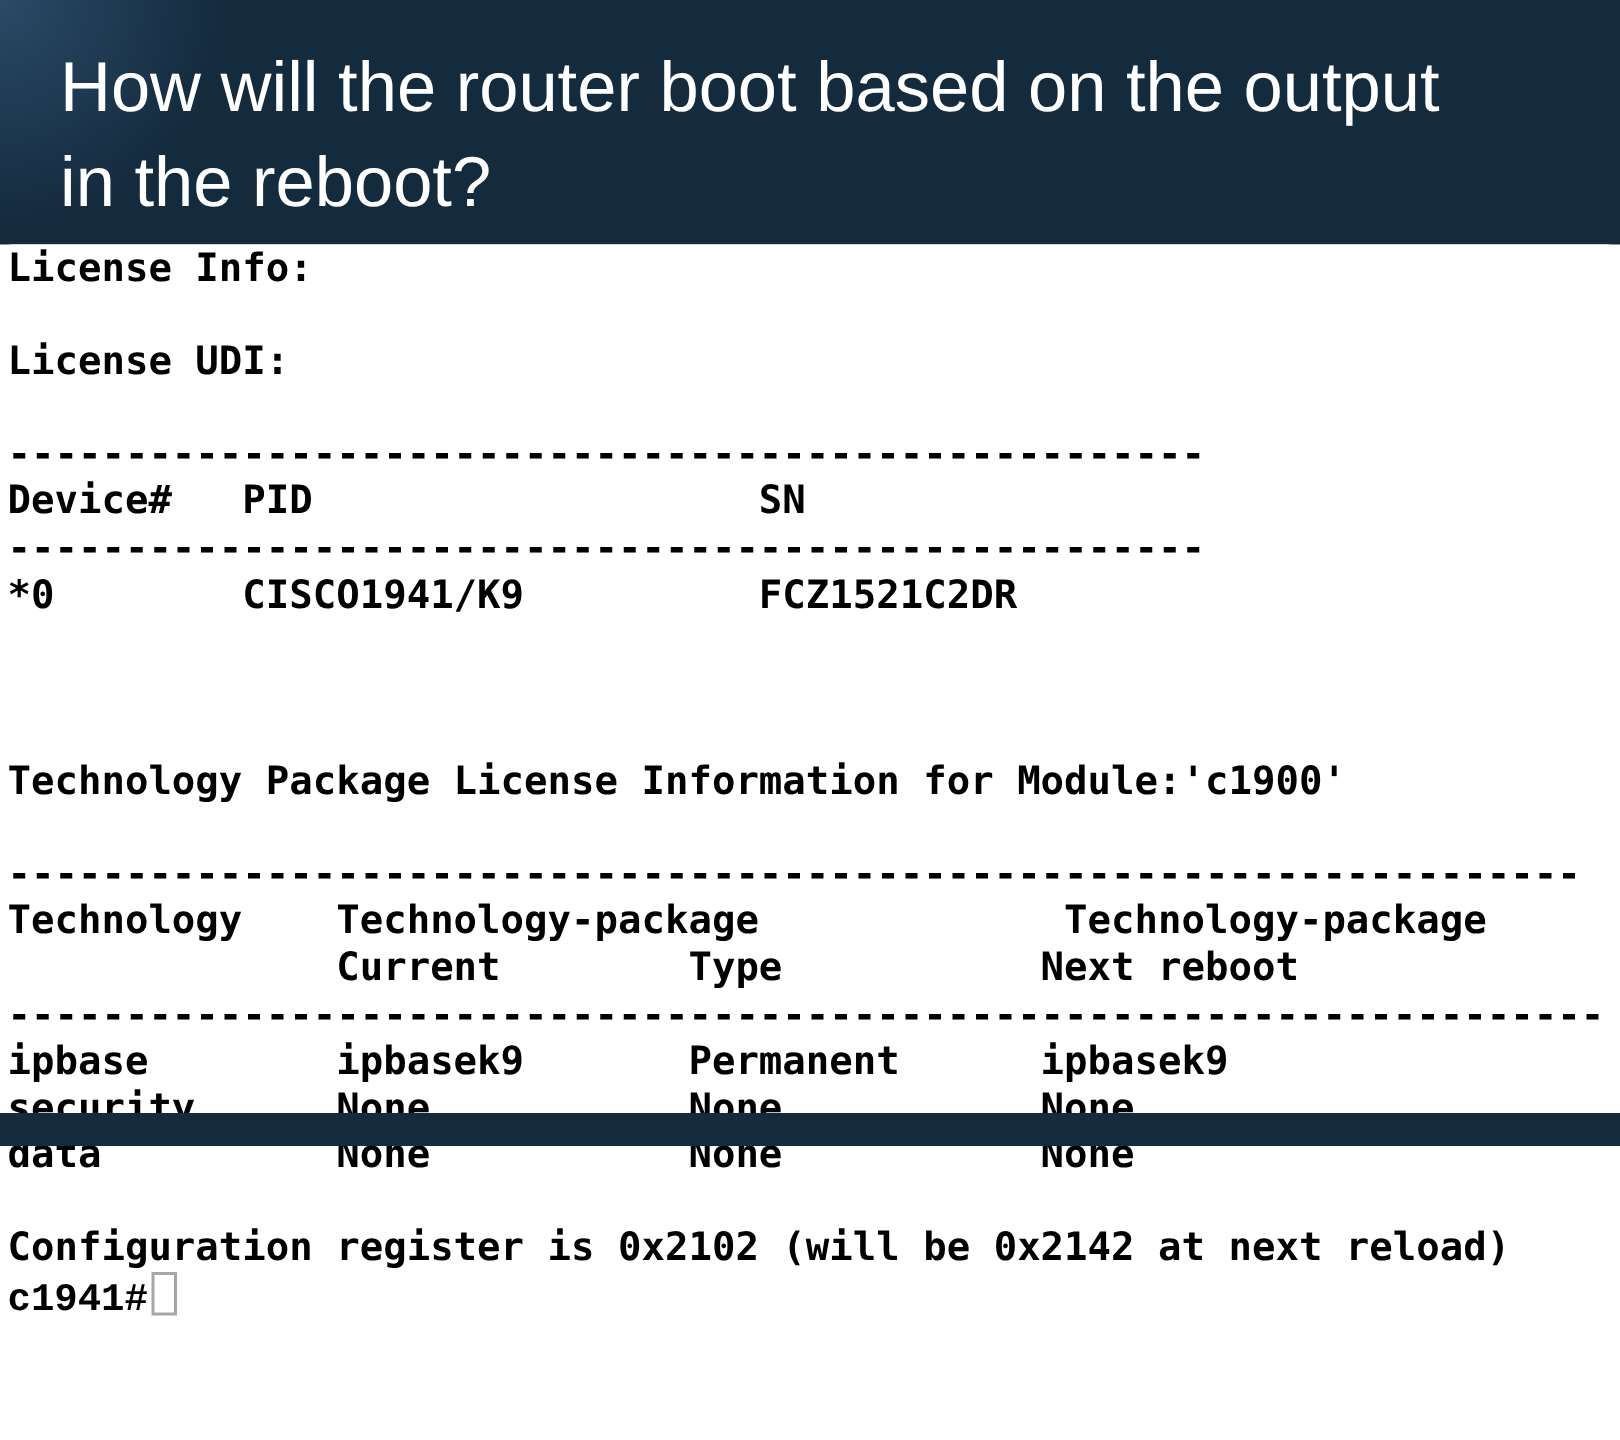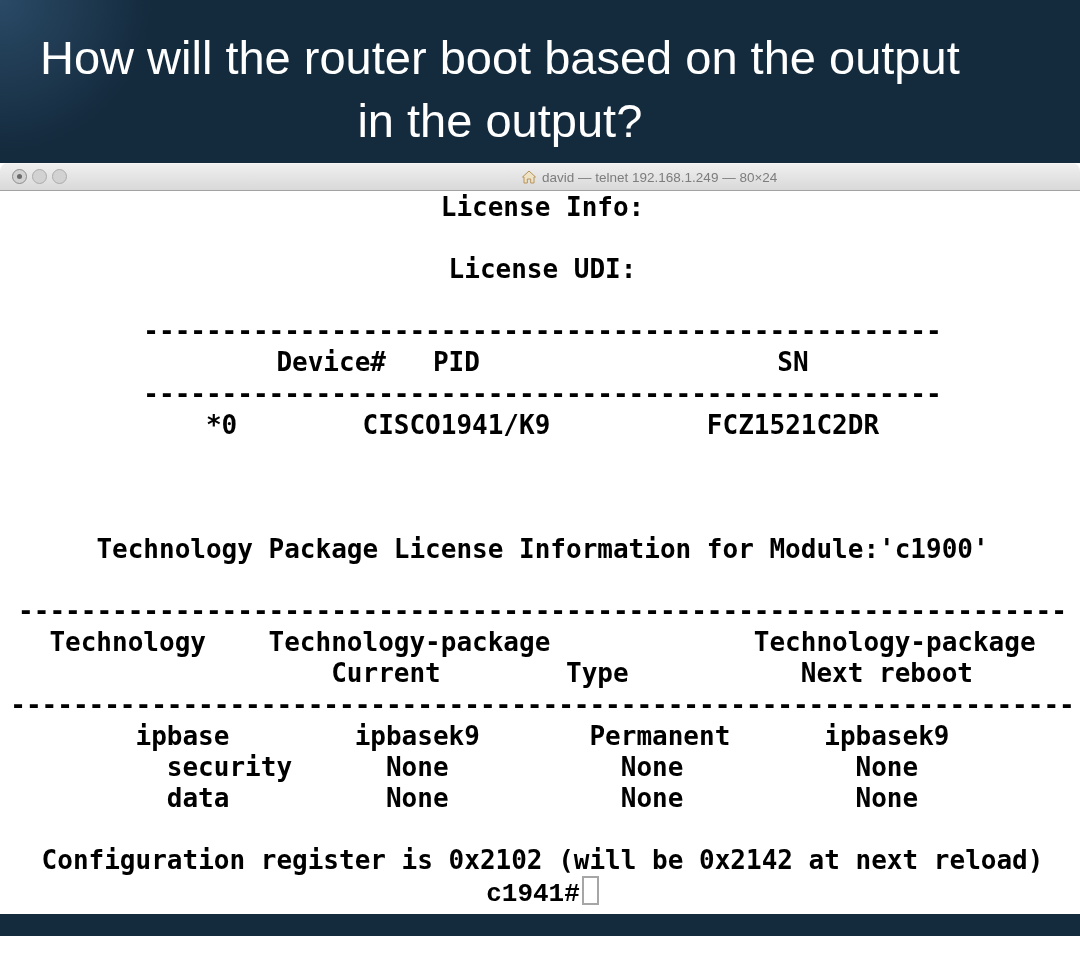--- a/index.html
+++ b/index.html
@@ -7,23 +7,22 @@
     padding: 0;
     width: 1080px;
     height: 960px;
     overflow: hidden;
     background: #ffffff;
     font-family: "Liberation Sans", sans-serif;
   }
   .slide {
     position: relative;
     width: 1080px;
-    height: 936px;
+    height: 764px;
     background: #ffffff;
-    text-align: center;
   }
 
   
   .question-header {
     position: absolute;
     top: 0; left: 0;
     width: 1080px;
     height: 163px;
     background:
       radial-gradient(circle at 0 0, #2a4a66 0%, rgba(42,74,102,0) 14%),
@@ -144,42 +143,25 @@
   }
 </style>
 </head>
 <body>
 
 <div class="slide">
 
   <div class="question-header">
     <div class="question-text">
       <div>How will the router boot based on the output</div>
-      <div>in the output?</div>
+      <div>in the reboot?</div>
     </div>
   </div>
 
   <div class="terminal-window">
-    <div class="titlebar">
-      <div class="traffic-lights">
-        <span class="light first">
-            <span class="dot"></span>
-          </span>
-        <span class="light"></span>
-        <span class="light"></span>
-      </div>
-      <div class="title-group">
-        <span>
-          <svg width="14" height="14" viewBox="0 0 14 14">
-            <polygon points="7,1 13.5,7 12,7 12,13 8.7,13 8.7,9 5.3,9 5.3,13 2,13 2,7 0.5,7" fill="#efe3c6" stroke="#b5935c" stroke-width="1"></polygon>
-          </svg>
-        </span>
-        <span class="window-title">david — telnet 192.168.1.249 — 80×24</span>
-      </div>
-    </div>
 
     <div class="terminal-content">
       <pre id="term-pre">License Info:
 
 License UDI:
 
 ---------------------------------------------------
 Device#   PID                   SN
 ---------------------------------------------------
 *0        CISCO1941/K9          FCZ1521C2DR

